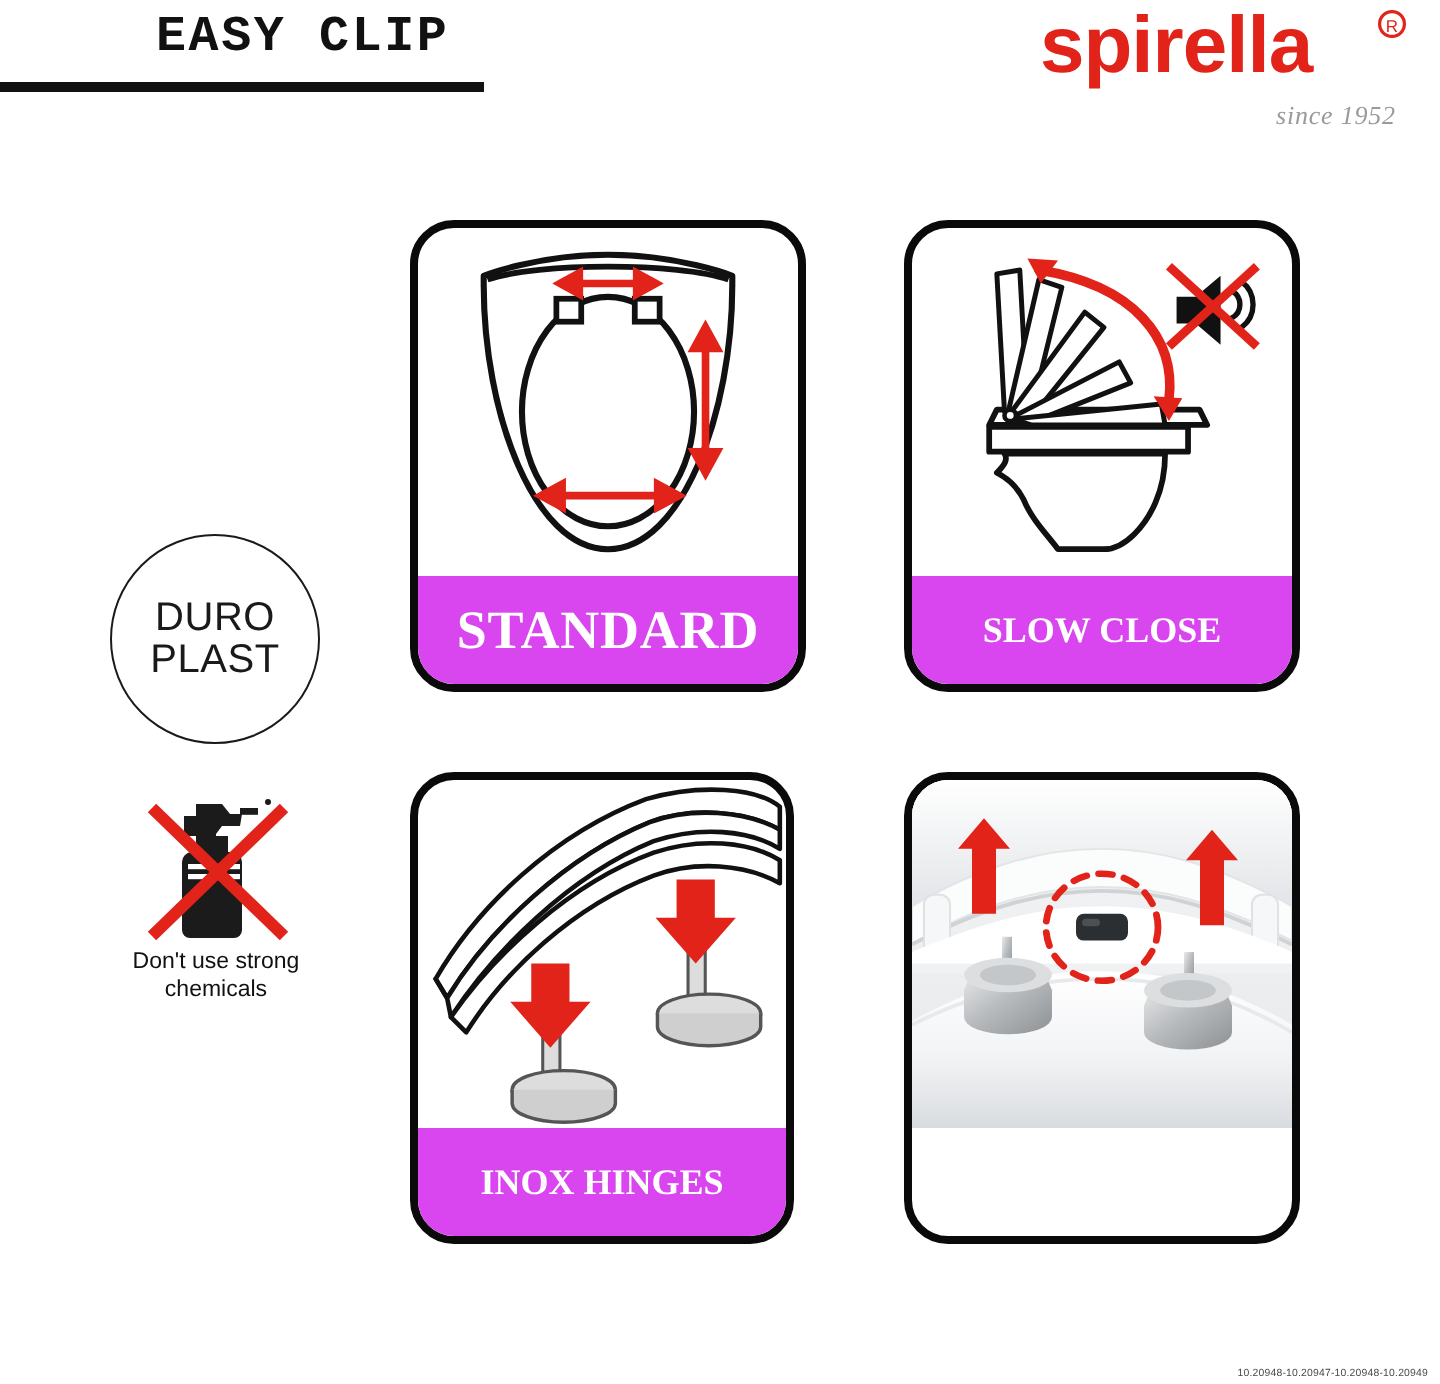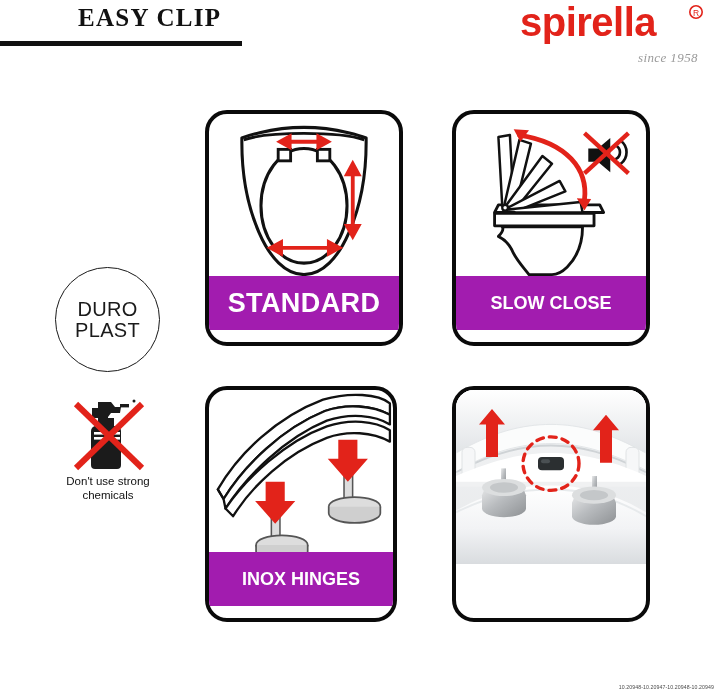--- a/index.html
+++ b/index.html
@@ -10,21 +10,21 @@
     position:relative;
     overflow:hidden;
     -webkit-font-smoothing:antialiased;
   }
 
   
   #header{position:absolute;left:0;top:0;width:720px;height:86px;}
   #page-title{
     position:absolute;left:78px;top:4px;
     font-size:25px;font-weight:bold;letter-spacing:1.3px;color:#111;
-    font-family:Liberation Serif, serif;
+    font-family:Liberation Mono, monospace;
   }
   #title-rule{
     position:absolute;left:0;top:41px;width:242px;height:5px;background:#111;
   }
   #brand-logo{
     position:absolute;left:520px;top:2px;width:186px;height:44px;
   }
   #brand-logo svg{display:block;}
   #brand-tagline{
     position:absolute;left:638px;top:50px;
@@ -57,25 +57,25 @@
     position:absolute;
     border:4px solid #0a0a0a;
     border-radius:22px;
     background:#fff;
     overflow:hidden;
     box-sizing:border-box;
   }
   .panel-art{position:absolute;left:0;top:0;right:0;bottom:54px;overflow:hidden;}
   .panel-art svg{display:block;width:100%;height:100%;}
   .panel-label{
-    position:absolute;left:0;right:0;bottom:12px;height:54px;
-    background:#a21caf;color:#fff;
+    position:absolute;left:0;right:0;bottom:0;height:54px;
+    background:#d946ef;color:#fff;
     display:flex;align-items:center;justify-content:center;
     font-size:27px;font-weight:bold;letter-spacing:.4px;
-    font-family:Liberation Sans, sans-serif;
+    font-family:Liberation Serif, serif;
   }
   .panel-label.tight{font-size:18px;letter-spacing:0;}
 
   #panel-standard{left:205px;top:110px;width:198px;height:236px;}
   #panel-slowclose{left:452px;top:110px;width:198px;height:236px;}
   #panel-inox{left:205px;top:386px;width:192px;height:236px;}
   #panel-easyclean{left:452px;top:386px;width:198px;height:236px;}
 
   
   #footer-refs{
@@ -96,21 +96,21 @@
   <div id="brand-logo">
     <svg viewBox="0 0 186 44" width="186" height="44" aria-hidden="true">
       <g fill="#E2231A" font-family="Liberation Sans, sans-serif" font-size="40" font-weight="bold">
         <text x="0" y="34" letter-spacing="-0.5" style="font-stretch:condensed;">spirella</text>
       </g>
       <circle cx="176" cy="10" r="6.2" fill="none" stroke="#E2231A" stroke-width="1.6"></circle>
       <text x="176" y="14" fill="#E2231A" font-family="Liberation Sans, sans-serif" font-size="8.5" text-anchor="middle">R</text>
     </svg>
   </div>
 
-  <div id="brand-tagline">since 1958</div>
+  <div id="brand-tagline">since 1952</div>
 </div>
 
 <div id="duro-badge">
   <span>DURO</span>
   <span>PLAST</span>
 </div>
 
 <div id="nochem">
   <div id="nochem-graphic">
     <svg viewBox="0 0 100 78" width="100" height="78" aria-hidden="true">

